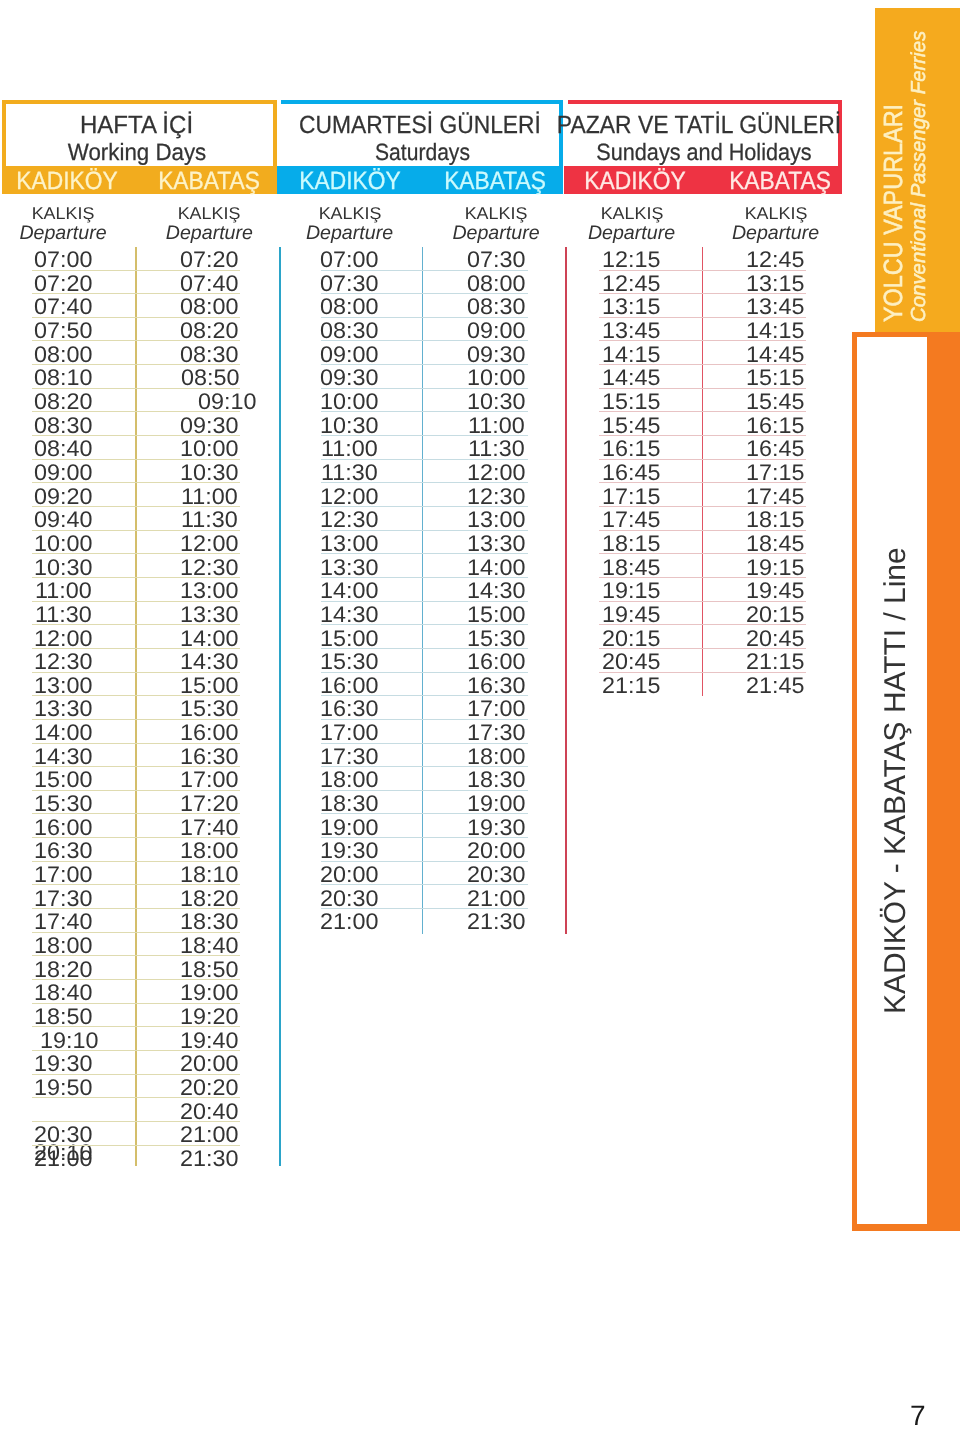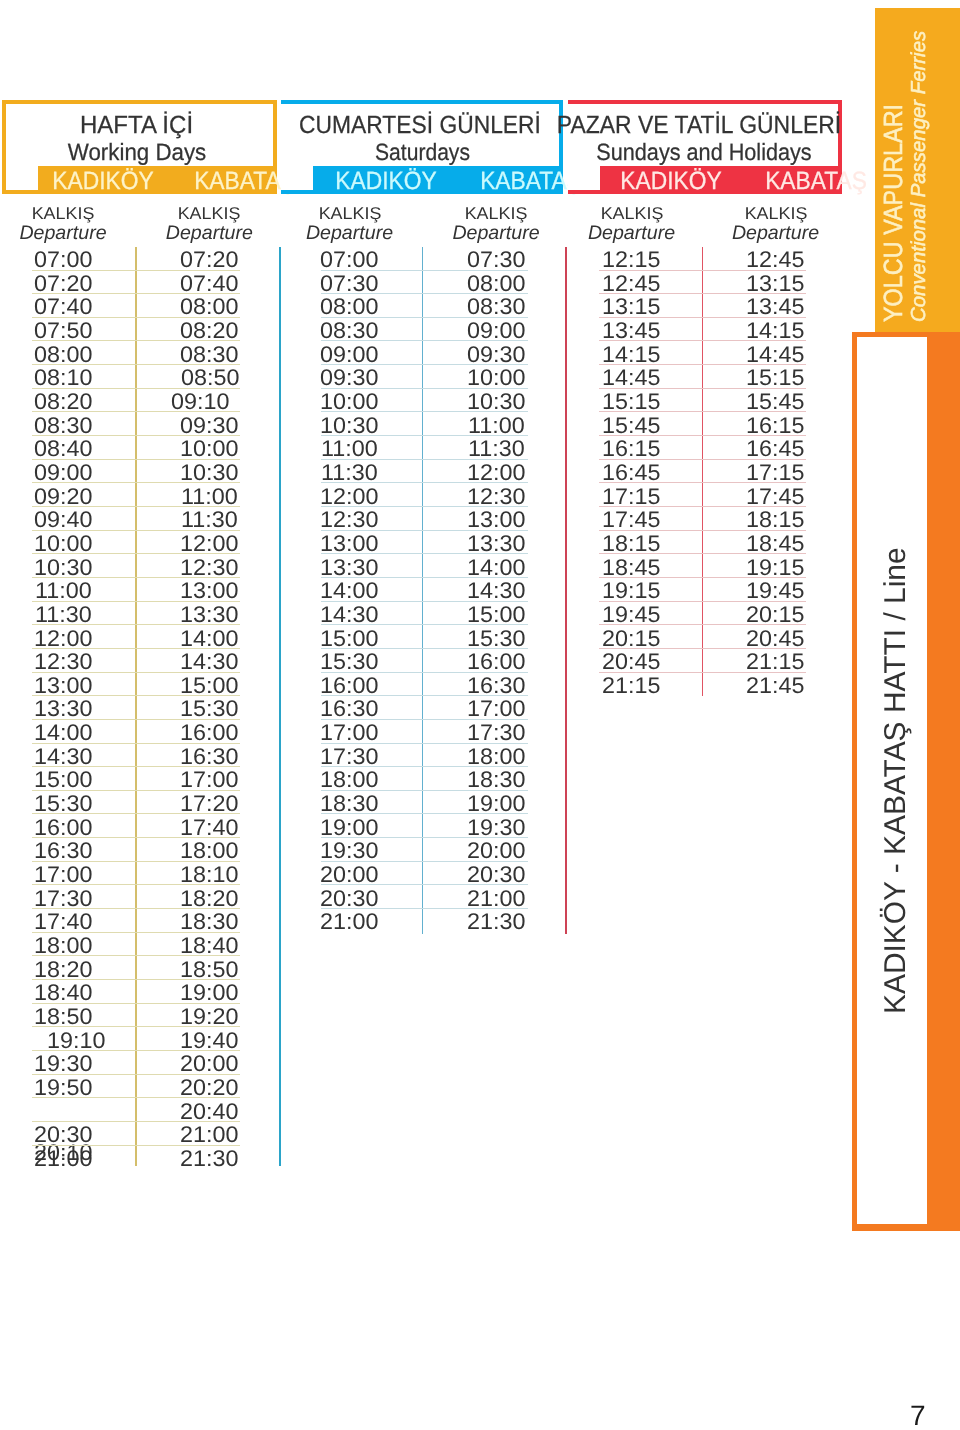--- a/index.html
+++ b/index.html
@@ -6,21 +6,21 @@
   html,body{margin:0;padding:0;}
   body{width:960px;height:1430px;background:#ffffff;
        font-family:"Liberation Sans",sans-serif;
        position:relative;overflow:hidden;-webkit-font-smoothing:antialiased;text-rendering:geometricPrecision;}
   .page{position:absolute;left:0;top:0;width:960px;height:1430px;background:#fff;}
   *{-webkit-font-smoothing:antialiased;}
 
   
   .hdrbox{position:absolute;box-sizing:border-box;border-style:solid;background:#fff;}
   .t1,.t2{position:absolute;left:50%;color:#333333;white-space:nowrap;transform-origin:50% 0;-webkit-text-stroke:0.25px #333333;}
-  .band{position:absolute;left:-4px;right:-4px;bottom:-4px;margin-left:36px;}
+  .band{position:absolute;left:-4px;right:-4px;bottom:-4px;}
   .band b{position:absolute;top:0;font-weight:normal;white-space:nowrap;-webkit-text-stroke:0.3px currentColor;
           display:block;transform-origin:50% 0;}
 
   
   .chead{position:absolute;text-align:center;color:#333333;white-space:nowrap;}
   .chead .ka{display:block;font-size:17px;line-height:18px;transform:scaleX(1.053);}
   .chead .dp{display:block;font-style:italic;font-size:19.6px;line-height:20px;}
 
   
   .tcell{position:absolute;text-align:center;color:#333333;white-space:nowrap;
@@ -70,21 +70,21 @@
     <div class="tcell" style="left:3px;top:320.04999999999995px;width:120px;"><i>07:50</i></div>
     <div class="tcell" style="left:149.4px;top:320.04999999999995px;width:120px;"><i>08:20</i></div>
     <div class="hline" style="left:32px;top:340.4px;width:208.0px;background:#DFDBB0;"></div>
     <div class="tcell" style="left:3px;top:343.7px;width:120px;"><i>08:00</i></div>
     <div class="tcell" style="left:149.4px;top:343.7px;width:120px;"><i>08:30</i></div>
     <div class="hline" style="left:32px;top:364.1px;width:208.0px;background:#DFDBB0;"></div>
     <div class="tcell" style="left:3px;top:367.35px;width:120px;"><i>08:10</i></div>
     <div class="tcell" style="left:150px;top:367.35px;width:120px;"><i>08:50</i></div>
     <div class="hline" style="left:32px;top:387.8px;width:208.0px;background:#DFDBB0;"></div>
     <div class="tcell" style="left:3px;top:391px;width:120px;"><i>08:20</i></div>
-    <div class="tcell" style="left:140px;top:391px;width:120px;"><i>09:10</i></div>
+    <div class="tcell" style="left:167px;top:391px;width:120px;"><i>09:10</i></div>
     <div class="hline" style="left:32px;top:411.4px;width:208.0px;background:#DFDBB0;"></div>
     <div class="tcell" style="left:3px;top:414.65px;width:120px;"><i>08:30</i></div>
     <div class="tcell" style="left:149.4px;top:414.65px;width:120px;"><i>09:30</i></div>
     <div class="hline" style="left:32px;top:435.0px;width:208.0px;background:#DFDBB0;"></div>
     <div class="tcell" style="left:3px;top:438.29999999999995px;width:120px;"><i>08:40</i></div>
     <div class="tcell" style="left:149.4px;top:438.29999999999995px;width:120px;"><i>10:00</i></div>
     <div class="hline" style="left:32px;top:458.7px;width:208.0px;background:#DFDBB0;"></div>
     <div class="tcell" style="left:3px;top:461.95px;width:120px;"><i>09:00</i></div>
     <div class="tcell" style="left:149.4px;top:461.95px;width:120px;"><i>10:30</i></div>
     <div class="hline" style="left:32px;top:482.3px;width:208.0px;background:#DFDBB0;"></div>
@@ -150,21 +150,21 @@
     <div class="hline" style="left:32px;top:955.3px;width:208.0px;background:#DFDBB0;"></div>
     <div class="tcell" style="left:3px;top:958.6px;width:120px;"><i>18:20</i></div>
     <div class="tcell" style="left:149.4px;top:958.6px;width:120px;"><i>18:50</i></div>
     <div class="hline" style="left:32px;top:979.0px;width:208.0px;background:#DFDBB0;"></div>
     <div class="tcell" style="left:3px;top:982.25px;width:120px;"><i>18:40</i></div>
     <div class="tcell" style="left:149.4px;top:982.25px;width:120px;"><i>19:00</i></div>
     <div class="hline" style="left:32px;top:1002.6px;width:208.0px;background:#DFDBB0;"></div>
     <div class="tcell" style="left:3px;top:1005.9px;width:120px;"><i>18:50</i></div>
     <div class="tcell" style="left:149.4px;top:1005.9px;width:120px;"><i>19:20</i></div>
     <div class="hline" style="left:32px;top:1026.3px;width:208.0px;background:#DFDBB0;"></div>
-    <div class="tcell" style="left:16px;top:1029.55px;width:120px;"><i>19:10</i></div>
+    <div class="tcell" style="left:9px;top:1029.55px;width:120px;"><i>19:10</i></div>
     <div class="tcell" style="left:149.4px;top:1029.55px;width:120px;"><i>19:40</i></div>
     <div class="hline" style="left:32px;top:1050.0px;width:208.0px;background:#DFDBB0;"></div>
     <div class="tcell" style="left:3px;top:1053.1999999999998px;width:120px;"><i>19:30</i></div>
     <div class="tcell" style="left:149.4px;top:1053.1999999999998px;width:120px;"><i>20:00</i></div>
     <div class="hline" style="left:32px;top:1073.6px;width:208.0px;background:#DFDBB0;"></div>
     <div class="tcell" style="left:3px;top:1076.85px;width:120px;"><i>19:50</i></div>
     <div class="tcell" style="left:149.4px;top:1076.85px;width:120px;"><i>20:20</i></div>
     <div class="hline" style="left:32px;top:1097.3px;width:208.0px;background:#DFDBB0;"></div>
     <div class="tcell" style="left:3px;top:1142px;width:120px;"><i>20:10</i></div>
     <div class="tcell" style="left:149.4px;top:1100.5px;width:120px;"><i>20:40</i></div>

